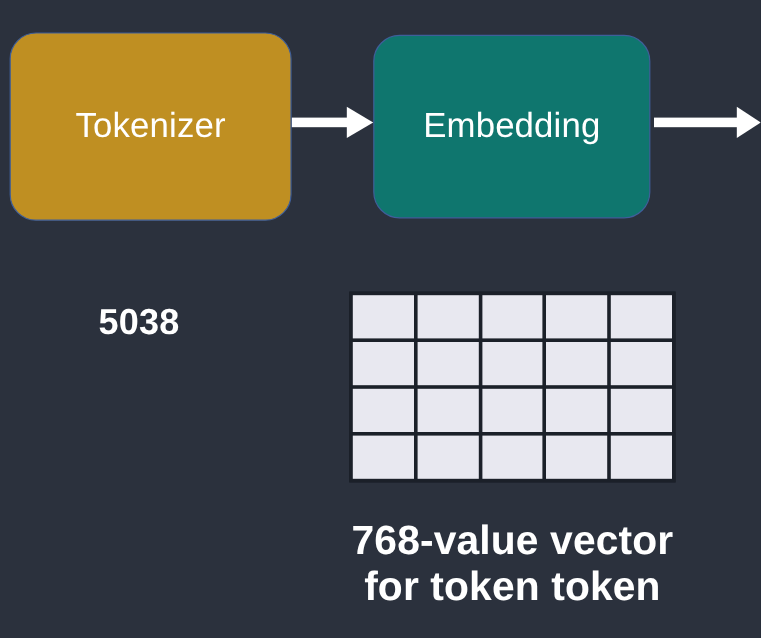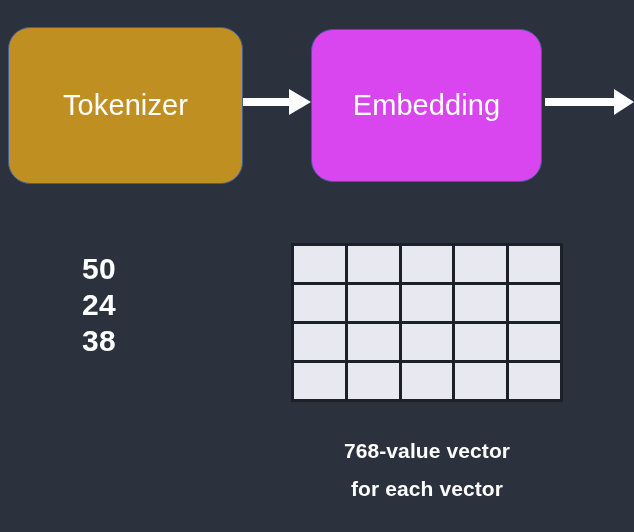--- a/index.html
+++ b/index.html
@@ -46,38 +46,38 @@
     height: 157px;
     background: #bf8f22;
     border: 1px solid #3f5f9a;
   }
 
   #box-embedding {
     left: 311px;
     top: 29px;
     width: 231px;
     height: 153px;
-    background: #d946ef;
+    background: #0f766e;
     border: 1px solid #3f5f9a;
   }
 
   
   .arrow {
     position: absolute;
     height: 30px;
     display: block;
   }
 
   
   #token-ids {
     position: absolute;
     left: 82px;
     top: 251px;
     display: flex;
-    flex-direction: column;
+    flex-direction: row;
   }
   .token-id {
     color: #ffffff;
     font-family: "Liberation Sans", sans-serif;
     font-size: 30px;
     font-weight: bold;
     line-height: 36px;
     letter-spacing: 0.2px;
     white-space: nowrap;
   }
@@ -112,21 +112,21 @@
   #matrix-caption {
     position: absolute;
     left: 291px;
     top: 432px;
     width: 272px;
     text-align: center;
   }
   .caption-line {
     color: #ffffff;
     font-family: "Liberation Sans", sans-serif;
-    font-size: 21px;
+    font-size: 34px;
     font-weight: bold;
     line-height: 38px;
     letter-spacing: 0.1px;
     white-space: nowrap;
   }
 </style>
 </head>
 <body>
 
 <div id="canvas">
@@ -144,21 +144,20 @@
     <span class="stage-label">Embedding</span>
   </div>
 
   <svg class="arrow" style="left:542px; top:87px; width:92px; height:30px;" viewBox="0 0 92 30" preserveAspectRatio="none">
     <rect x="3" y="11" width="74" height="8" fill="#ffffff"></rect>
     <polygon points="72,2 92,15 72,28" fill="#ffffff"></polygon>
   </svg>
 
   <div id="token-ids">
     <span class="token-id">50</span>
-    <span class="token-id">24</span>
     <span class="token-id">38</span>
   </div>
 
   <div id="matrix-grid">
     <div class="matrix-row">
       <div class="matrix-cell"></div>
       <div class="matrix-cell"></div>
       <div class="matrix-cell"></div>
       <div class="matrix-cell"></div>
       <div class="matrix-cell"></div>
@@ -181,16 +180,16 @@
       <div class="matrix-cell"></div>
       <div class="matrix-cell"></div>
       <div class="matrix-cell"></div>
       <div class="matrix-cell"></div>
       <div class="matrix-cell"></div>
     </div>
   </div>
 
   <div id="matrix-caption">
     <div class="caption-line">768-value vector</div>
-    <div class="caption-line">for each vector</div>
+    <div class="caption-line">for token token</div>
   </div>
 
 </div>
 
 </body></html>

